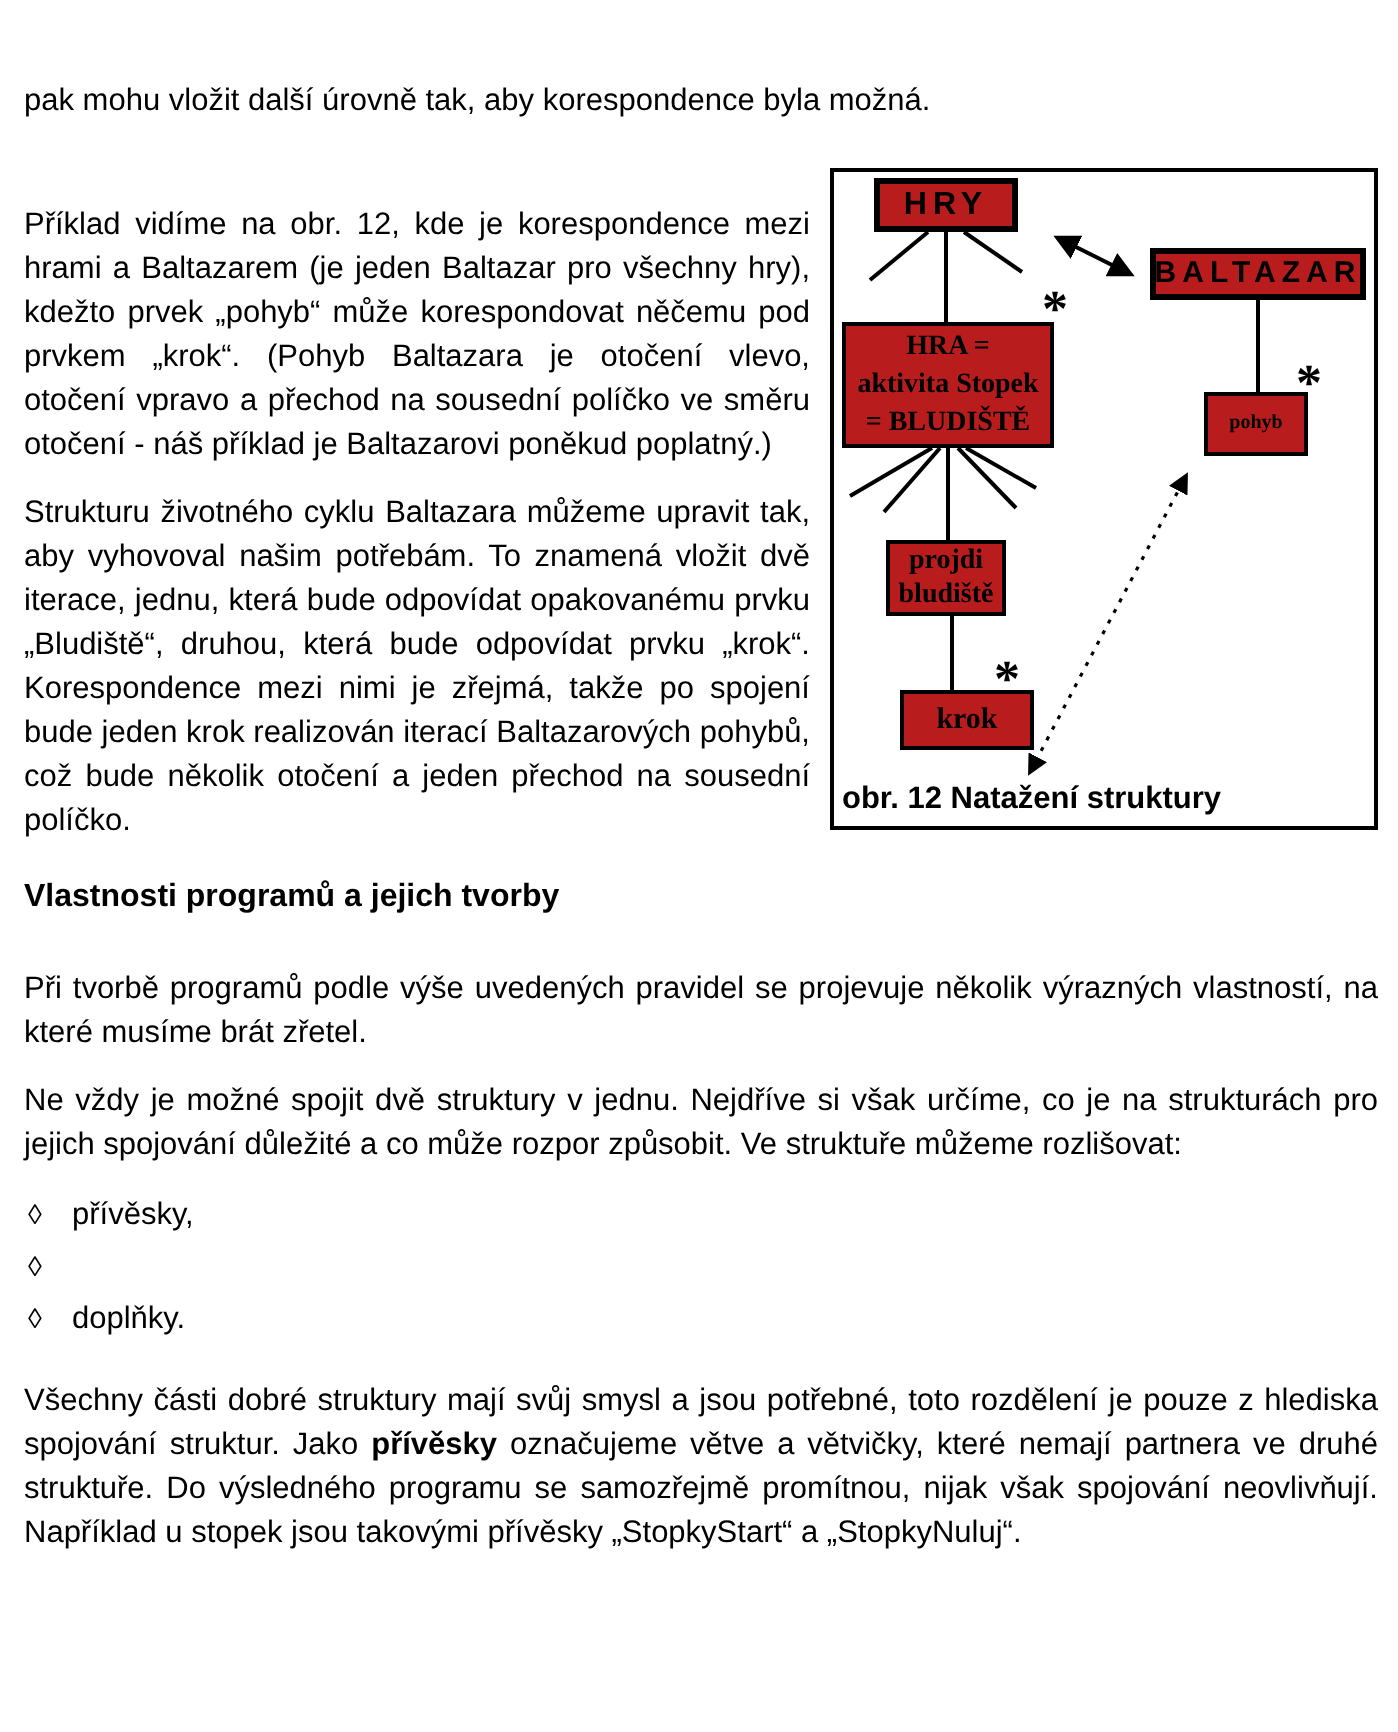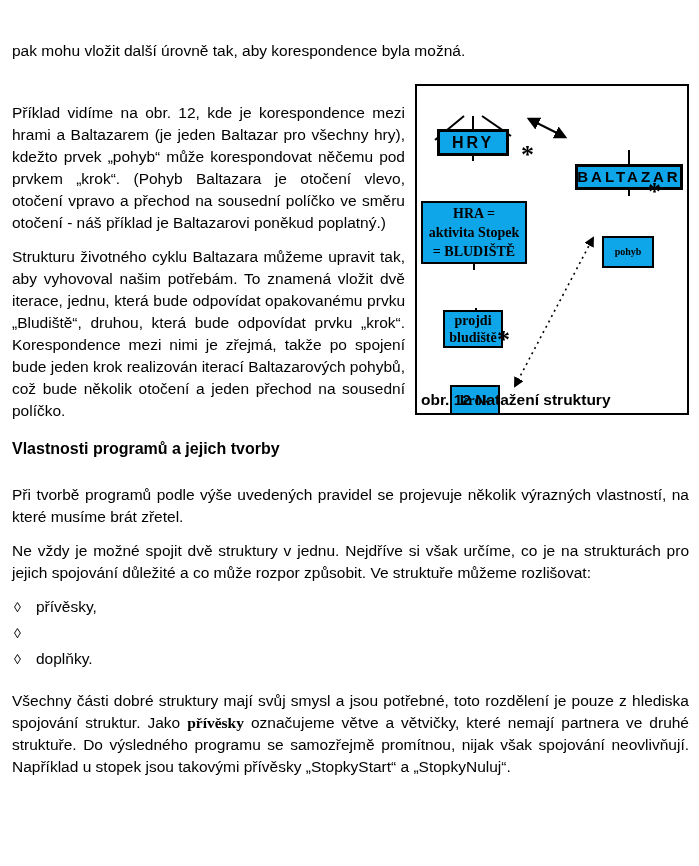--- a/index.html
+++ b/index.html
@@ -28,32 +28,32 @@
     background: #fff;
   }
   figure.diagram svg.connectors {
     position: absolute; left: 0; top: 0;
     width: 270px; height: 327px;
   }
   .nbox {
     position: absolute;
     display: flex; flex-direction: column;
     align-items: center; justify-content: center;
-    background: #0ea5e9; border: 2px solid #000;
-    text-align: center; font-weight: bold; margin-top: 40px;
+    background: #b91c1c; border: 2px solid #000;
+    text-align: center; font-weight: bold;
   }
   .nbox.thick { border-width: 3px; letter-spacing: 3px;
     font-family: "Liberation Sans", sans-serif; font-size: 16px; }
   .nbox.serif { font-family: "Liberation Serif", serif; }
   .nbox.hry      { left: 20px;  top: 3px;   width: 72px;  height: 27px; }
   .nbox.baltazar { left: 158px; top: 38px;  width: 108px; height: 26px; font-size: 15px; }
   .nbox.hra      { left: 4px;   top: 75px;  width: 106px; height: 63px; font-size: 14px; line-height: 19px; }
   .nbox.pohyb    { left: 185px; top: 110px; width: 52px;  height: 32px; font-size: 10px; }
   .nbox.projdi   { left: 26px;  top: 184px; width: 60px;  height: 38px; font-size: 14px; line-height: 17px; }
-  .nbox.krok     { left: 33px;  top: 259px; width: 50px;  height: 30px; font-size: 15px; }
+  .nbox.krok     { left: 33px;  top: 259px; width: 67px;  height: 30px; font-size: 15px; }
   .star {
     position: absolute; font-family: "Liberation Serif", serif;
     font-weight: bold; font-size: 26px; line-height: 1;
   }
   .star.s1 { left: 104px; top: 56px; }
   .star.s2 { left: 231px; top: 93px; }
   .star.s3 { left: 80px;  top: 241px; }
   figure.diagram figcaption {
     position: absolute; left: 4px; bottom: 2px;
     font-weight: bold; font-size: 15.5px;
@@ -67,21 +67,21 @@
   h4.h-plain {
     font-size: 15.5px; font-weight: bold;
     margin: 20px 0 24px 0;
   }
 
   
   .bullet-list { margin: 2px 0 14px 0; }
   .bullet-row { display: flex; align-items: baseline; height: 26px; }
   .bullet-glyph { width: 24px; padding-left: 2px; font-size: 14px; }
 
-  .bold-inline { font-weight: bold; font-family: Liberation Serif, serif; }
+  .bold-inline { font-weight: bold; }
   p.last { margin-top: 16px; }
 </style>
 </head>
 <body>
 
 <div class="page">
 
   <p class="intro">pak mohu vložit další úrovně tak, aby korespondence byla možná.</p>
 
   <figure class="diagram">

